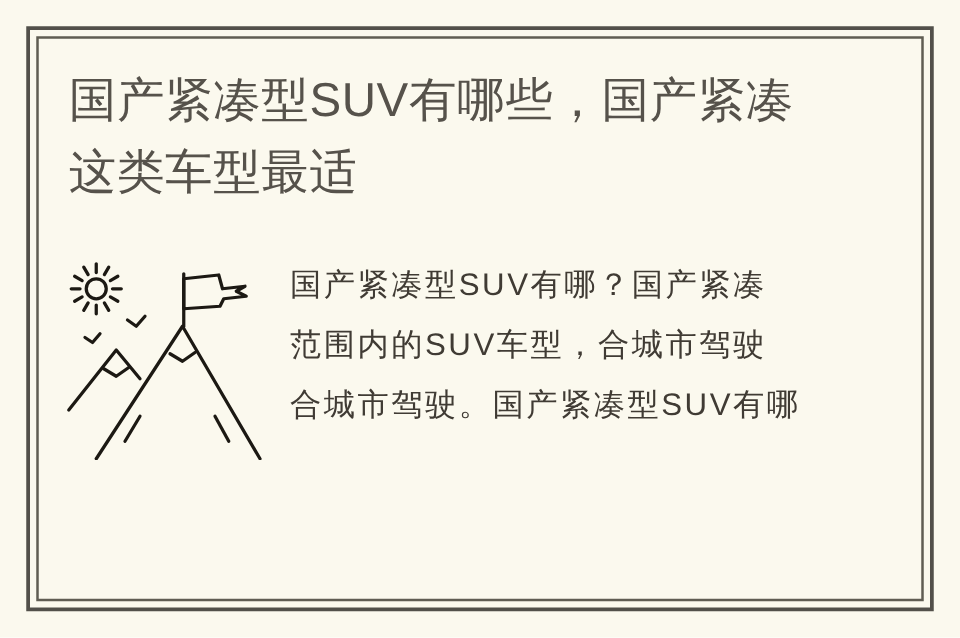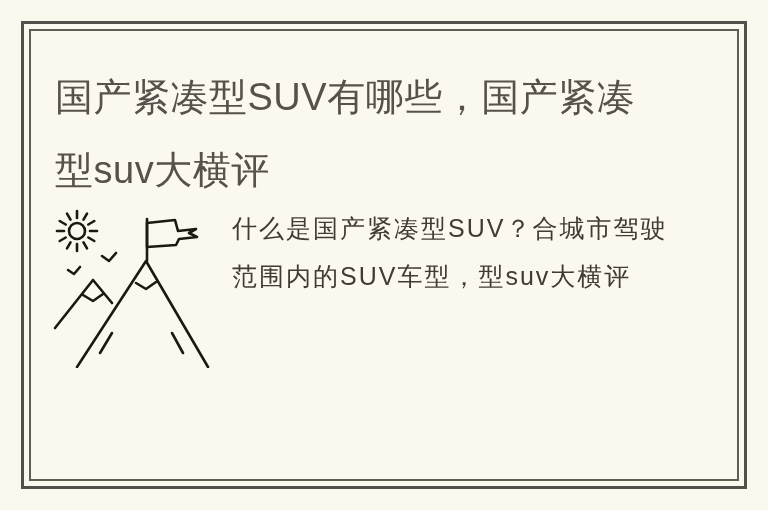--- a/index.html
+++ b/index.html
@@ -32,21 +32,21 @@
     left: 55px;
     top: 53px;
     margin: 0;
     font-size: 38px;
     line-height: 57px;
     font-weight: 500;
     letter-spacing: 0.5px;
     color: #56524b;
     white-space: nowrap;
   }
-  .title .tline { display: block; margin-top: 16px; }
+  .title .tline { display: block; }
   .illustration {
     position: absolute;
     left: 40px;
     top: 190px;
     width: 190px;
     height: 178px;
   }
   .body-text {
     position: absolute;
     left: 232px;
@@ -63,21 +63,21 @@
 <body>
 
 <div class="page">
 
   <div class="frame">
     <div class="frame-inner"></div>
   </div>
 
   <h1 class="title">
     <span class="tline">国产紧凑型SUV有哪些，国产紧凑</span>
-    <span class="tline">型suv大横评</span>
+    <span class="tline">这类车型最适</span>
   </h1>
 
   <svg class="illustration" viewBox="0 0 190 178" fill="none" stroke="#1c1913" stroke-width="2.6" stroke-linecap="round" stroke-linejoin="round">
     <g>
       <circle cx="37" cy="41" r="8"></circle>
       <line x1="50" y1="41" x2="57" y2="41"></line>
       <line x1="48.3" y1="47.5" x2="54.3" y2="51"></line>
       <line x1="43.5" y1="52.3" x2="47" y2="58.3"></line>
       <line x1="37" y1="54" x2="37" y2="61"></line>
       <line x1="30.5" y1="52.3" x2="27" y2="58.3"></line>
@@ -101,17 +101,18 @@
       <polyline points="15,138 53,90 72,113"></polyline>
       <polyline points="37,177 106,71 168,177"></polyline>
       <polyline points="96,93 106,99 116,92"></polyline>
       <polyline points="43,105 53,111 63,104"></polyline>
       <line x1="60" y1="163" x2="72" y2="143"></line>
       <line x1="132" y1="143" x2="143" y2="163"></line>
     </g>
   </svg>
 
   <div class="body-text">
-    <span class="bline">什么是国产紧凑型SUV？合城市驾驶</span>
-    <span class="bline">范围内的SUV车型，型suv大横评</span>
+    <span class="bline">国产紧凑型SUV有哪？国产紧凑</span>
+    <span class="bline">范围内的SUV车型，合城市驾驶</span>
+    <span class="bline">合城市驾驶。国产紧凑型SUV有哪</span>
   </div>
 
 </div>
 
 </body></html>

